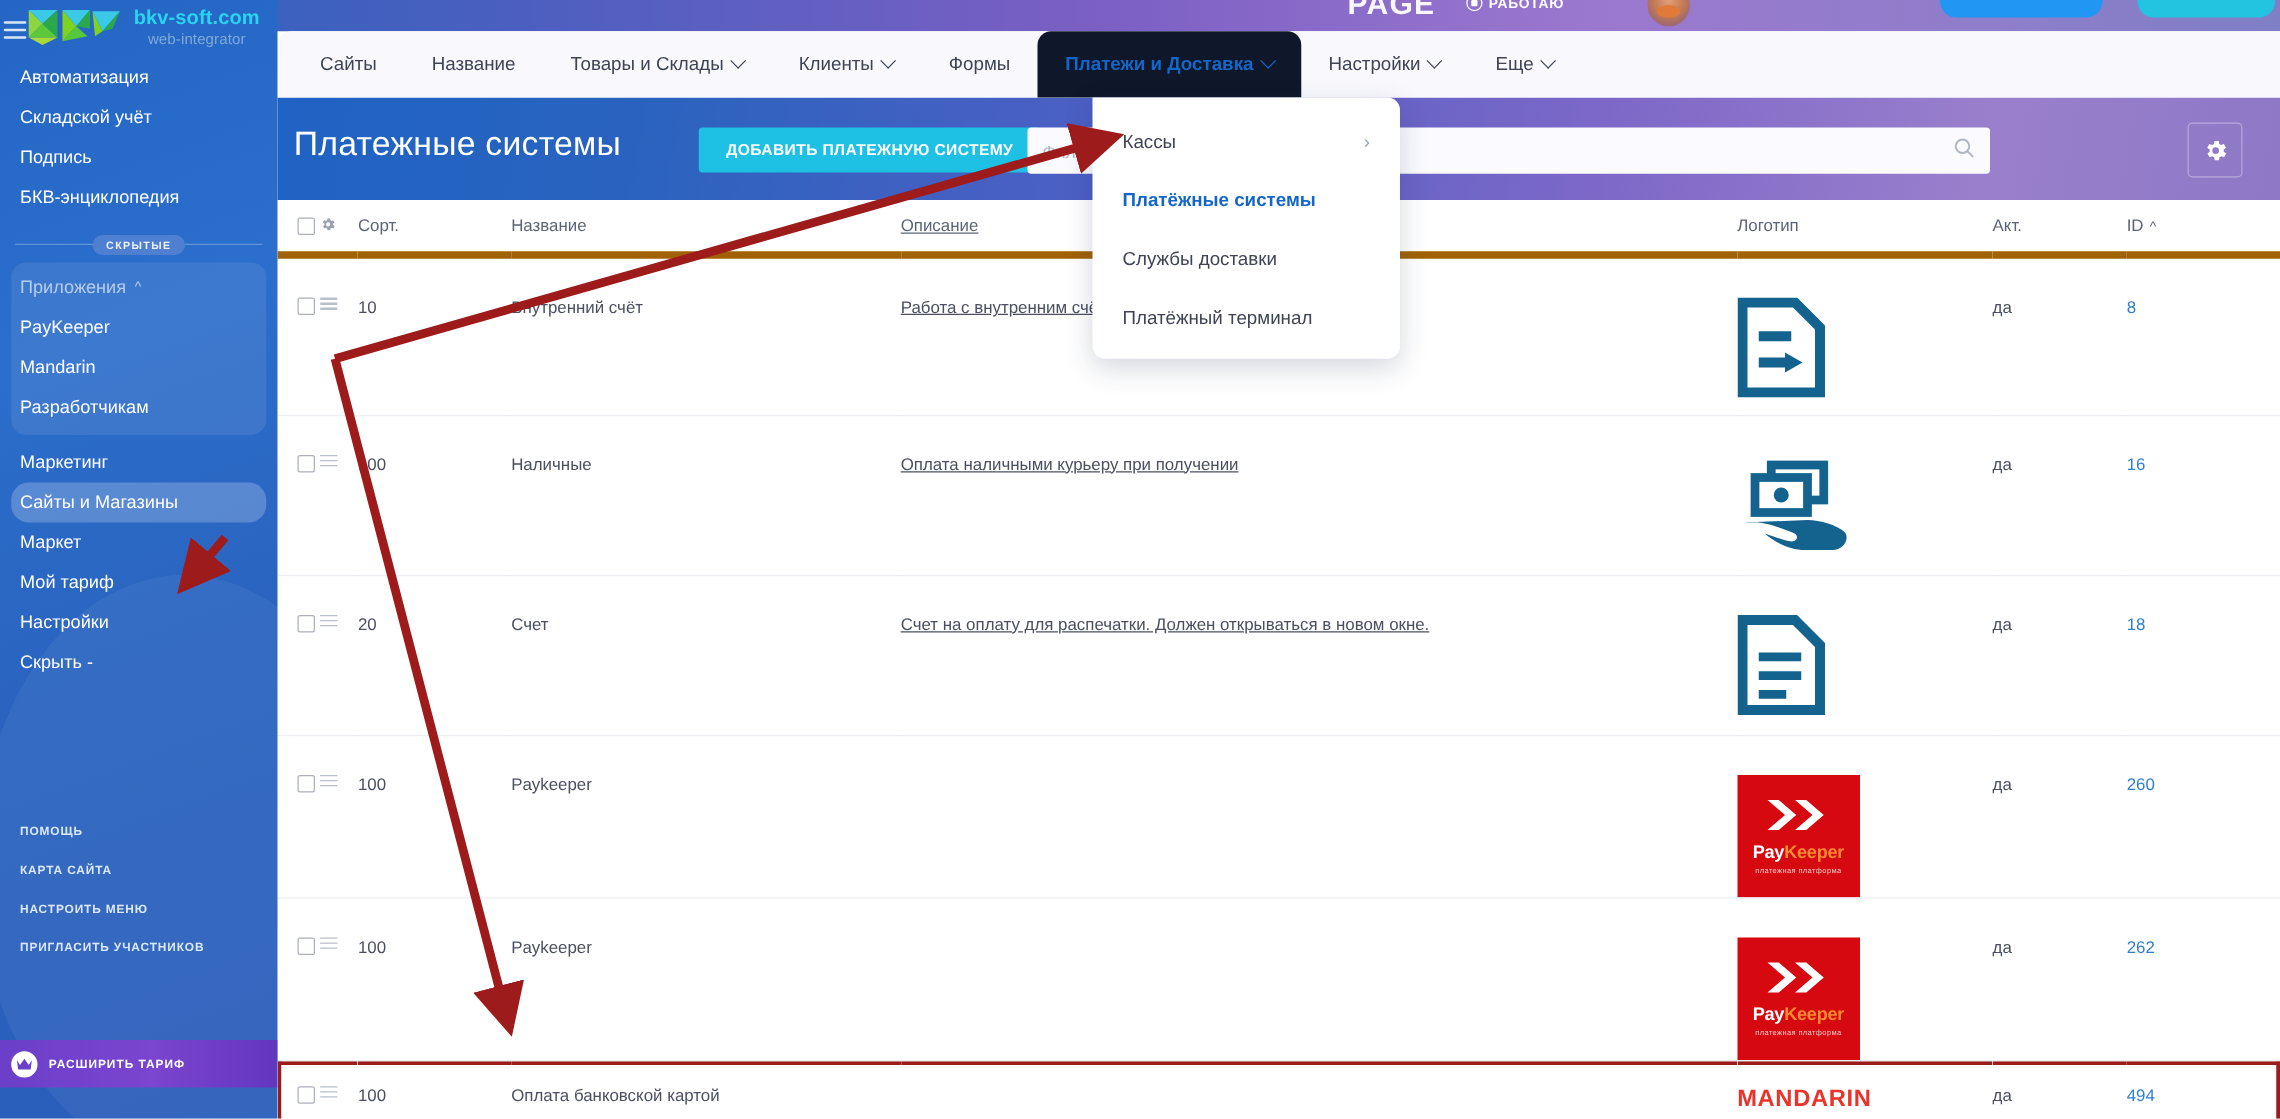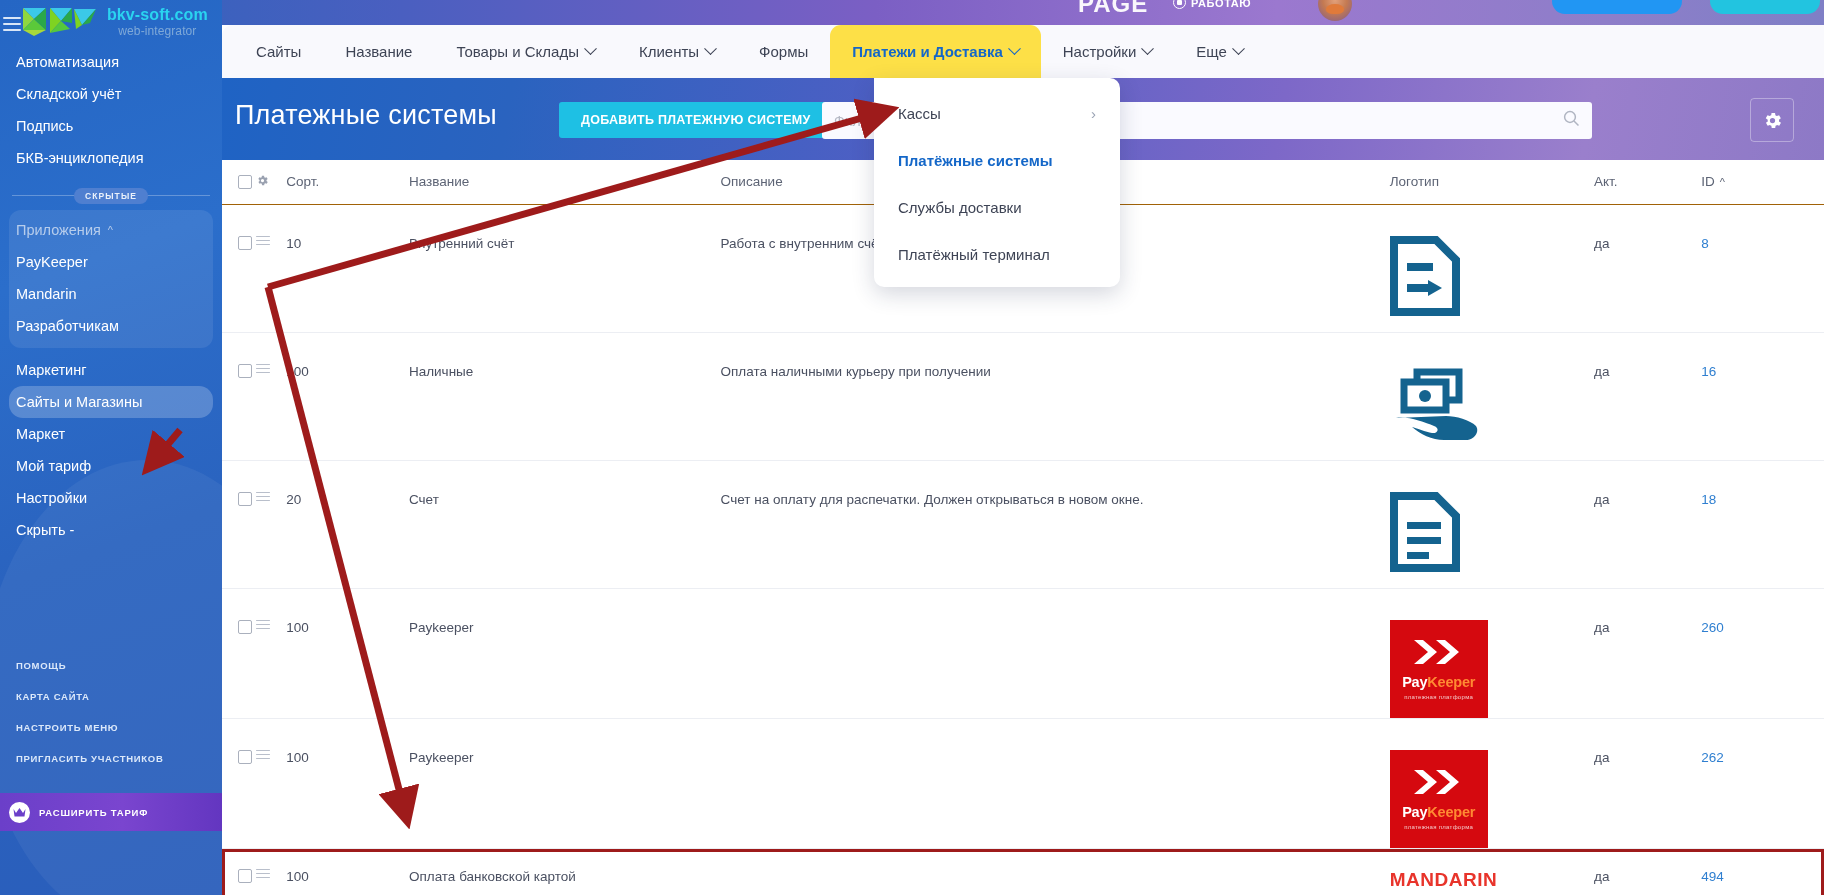--- a/index.html
+++ b/index.html
@@ -102,42 +102,42 @@
   .nav-item.active-pill {
     margin: 0 9px; padding-left: 7px; border-radius: 14px;
     background: rgba(255,255,255,.22); width: calc(100% - 18px);
   }
   .nav-small-list { position: absolute; left: 0; top: 650px; width: 222px; z-index: 3; }
   .nav-tiny {
     height: 31px; display: flex; align-items: center; padding: 0 16px;
     color: #dbe8fa; font-size: 9.5px; font-weight: 700; letter-spacing: .7px; cursor: pointer;
   }
   .upgrade-bar {
-    position: absolute; left: 0; top: 793px; width: 222px; height: 38px;
+    position: absolute; left: 0; top: 832px; width: 222px; height: 38px;
     background: linear-gradient(90deg, #6b3fc9 0%, #7a45cf 55%, #6336c0 100%);
     display: flex; align-items: center; gap: 9px; padding-left: 9px; z-index: 3; cursor: pointer;
   }
   .crown-badge {
     width: 21px; height: 21px; border-radius: 50%; background: #ffffff;
     display: flex; align-items: center; justify-content: center; flex: 0 0 auto;
   }
   .crown-badge svg { display: block; }
   .upgrade-bar .txt { color: #ffffff; font-size: 9.5px; font-weight: 700; letter-spacing: .8px; }
 
   
   .navbar {
     position: absolute; left: 222px; top: 25px; width: 1602px; height: 53px;
     background: #f9f9fd; border-top-left-radius: 11px; z-index: 20;
     display: flex; align-items: center; padding-left: 12px;
   }
   .navbar-item {
     padding: 0 22px; height: 53px; display: flex; align-items: center; gap: 7px;
     font-size: 15px; color: #3e4455; cursor: pointer; white-space: nowrap;
   }
-  .navbar-item.open { color: #1467c8; font-weight: 700; background: #fde047; border-top-left-radius: 11px; border-top-right-radius: 11px; }
+  .navbar-item.open { color: #1467c8; font-weight: 700; background: #0f172a; border-top-left-radius: 11px; border-top-right-radius: 11px; }
   .caret { display: inline-block; width: 9px; height: 9px; border-right: 1.7px solid currentColor; border-bottom: 1.7px solid currentColor; transform: rotate(45deg) translate(-2px,-2px); }
 
   
   .dropdown {
     position: absolute; left: 874px; top: 78px; width: 246px; height: 209px;
     background: #ffffff; border-bottom-left-radius: 10px; border-bottom-right-radius: 10px;
     border-top-right-radius: 10px;
     box-shadow: 0 7px 22px rgba(30,40,80,.19); z-index: 60; padding-top: 12px;
   }
   .dd-item {
@@ -181,32 +181,32 @@
   }
 
   
   .tablewrap {
     position: absolute; left: 222px; top: 160px; width: 1602px; height: 735px;
     background: #ffffff; z-index: 8; overflow: hidden;
   }
   table { width: 100%; border-collapse: collapse; table-layout: fixed; }
   thead th {
     height: 44px; font-size: 13.5px; font-weight: 400; color: #5d6475;
-    text-align: left; border-bottom: 1px solid #a16207; vertical-align: middle;
+    text-align: left; border-bottom: 6px solid #a16207; vertical-align: middle;
     padding: 0; white-space: nowrap;
   }
   tbody td {
     font-size: 13.5px; color: #4a5061; vertical-align: top;
     padding-top: 31px; border-bottom: 1px solid #eceef3; background: #fff;
   }
   .c-chk   { width: 33px; padding-left: 16px; }
   .c-drag  { width: 30px; }
   .c-sort  { width: 120px; }
   .c-name  { width: 305px; }
-  .c-desc  { width: 655px; }
+  .c-desc  { width: 655px; text-decoration: underline; }
   .c-logo  { width: 200px; }
   .c-act   { width: 105px; }
   .c-id    { width: 120px; }
 
   .chkbox {
     width: 14px; height: 14px; border: 1.4px solid #aab0bd; border-radius: 2px;
     background: #fff; display: block; cursor: pointer;
   }
   .drag-ic { display: flex; flex-direction: column; gap: 2.5px; cursor: grab; width: 14px; }
   .drag-ic i { display: block; height: 1.6px; background: #b9bfcb; border-radius: 1px; }

